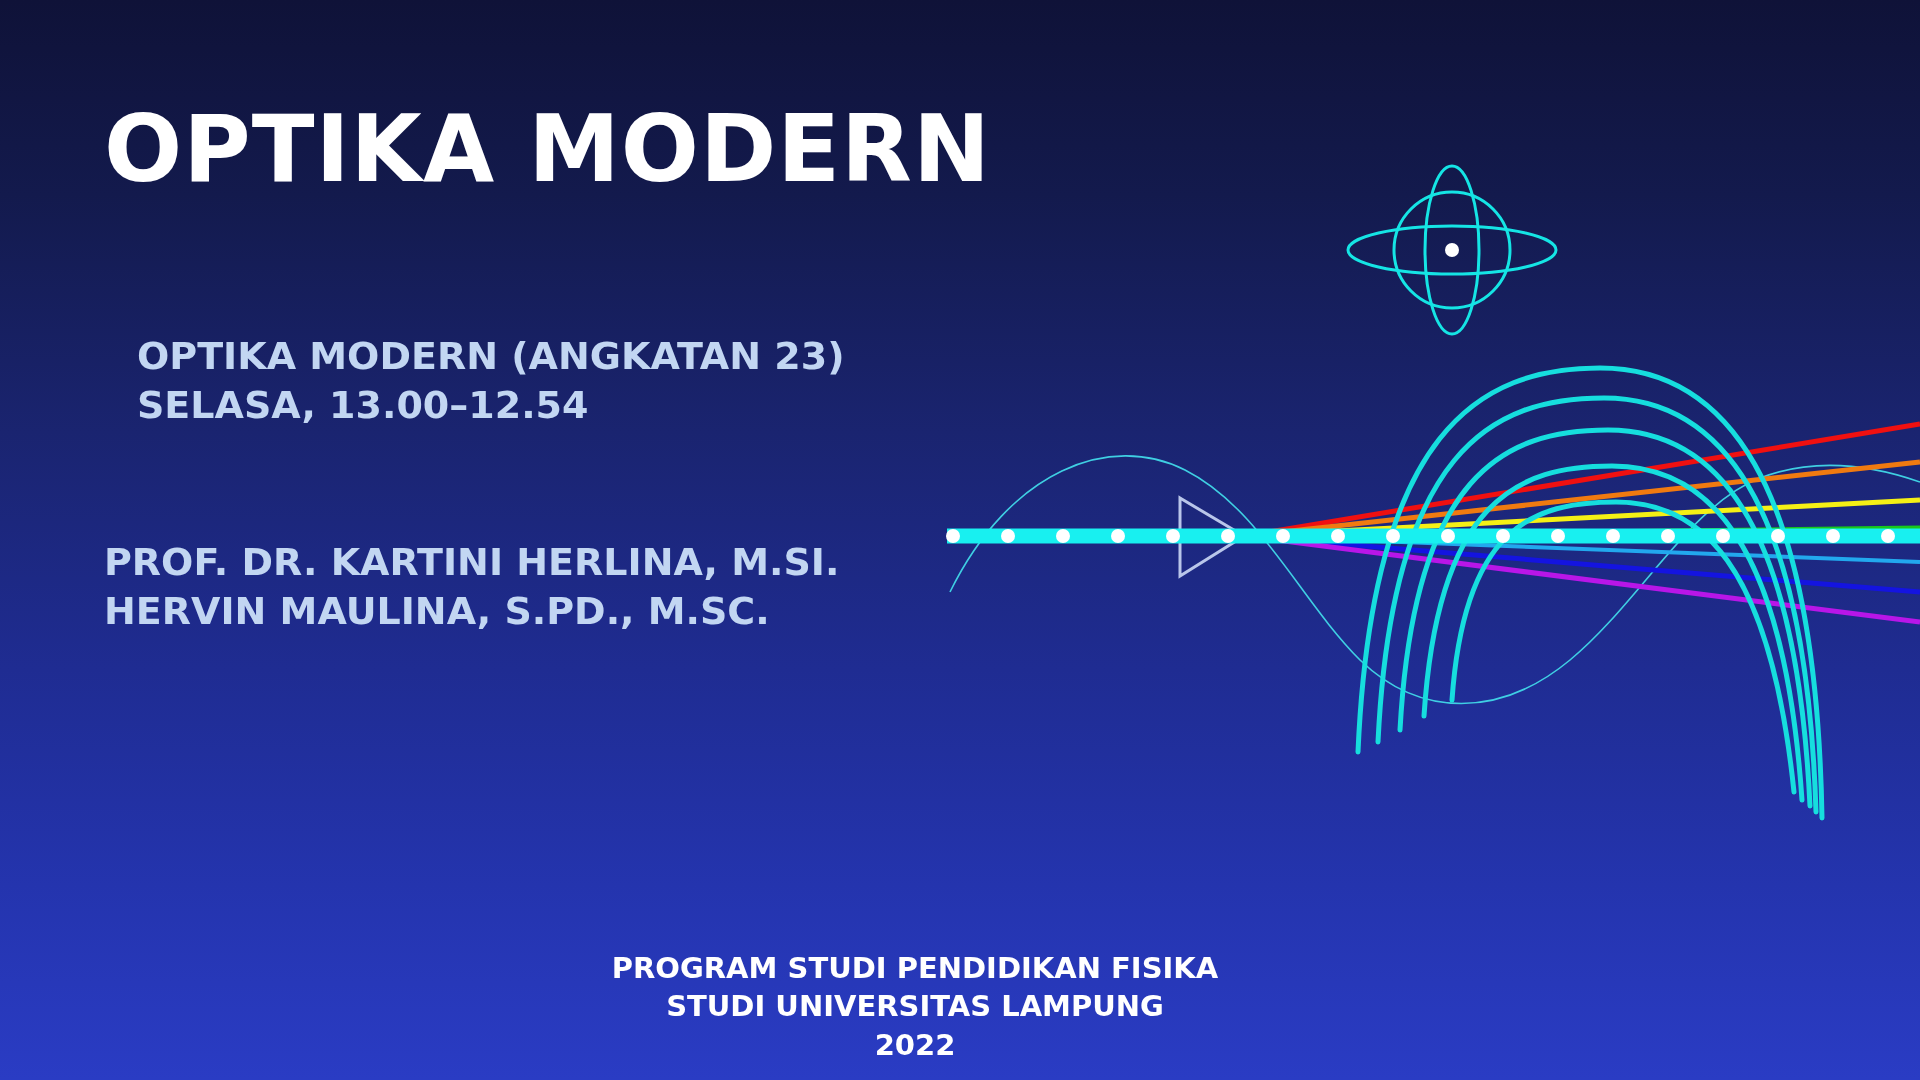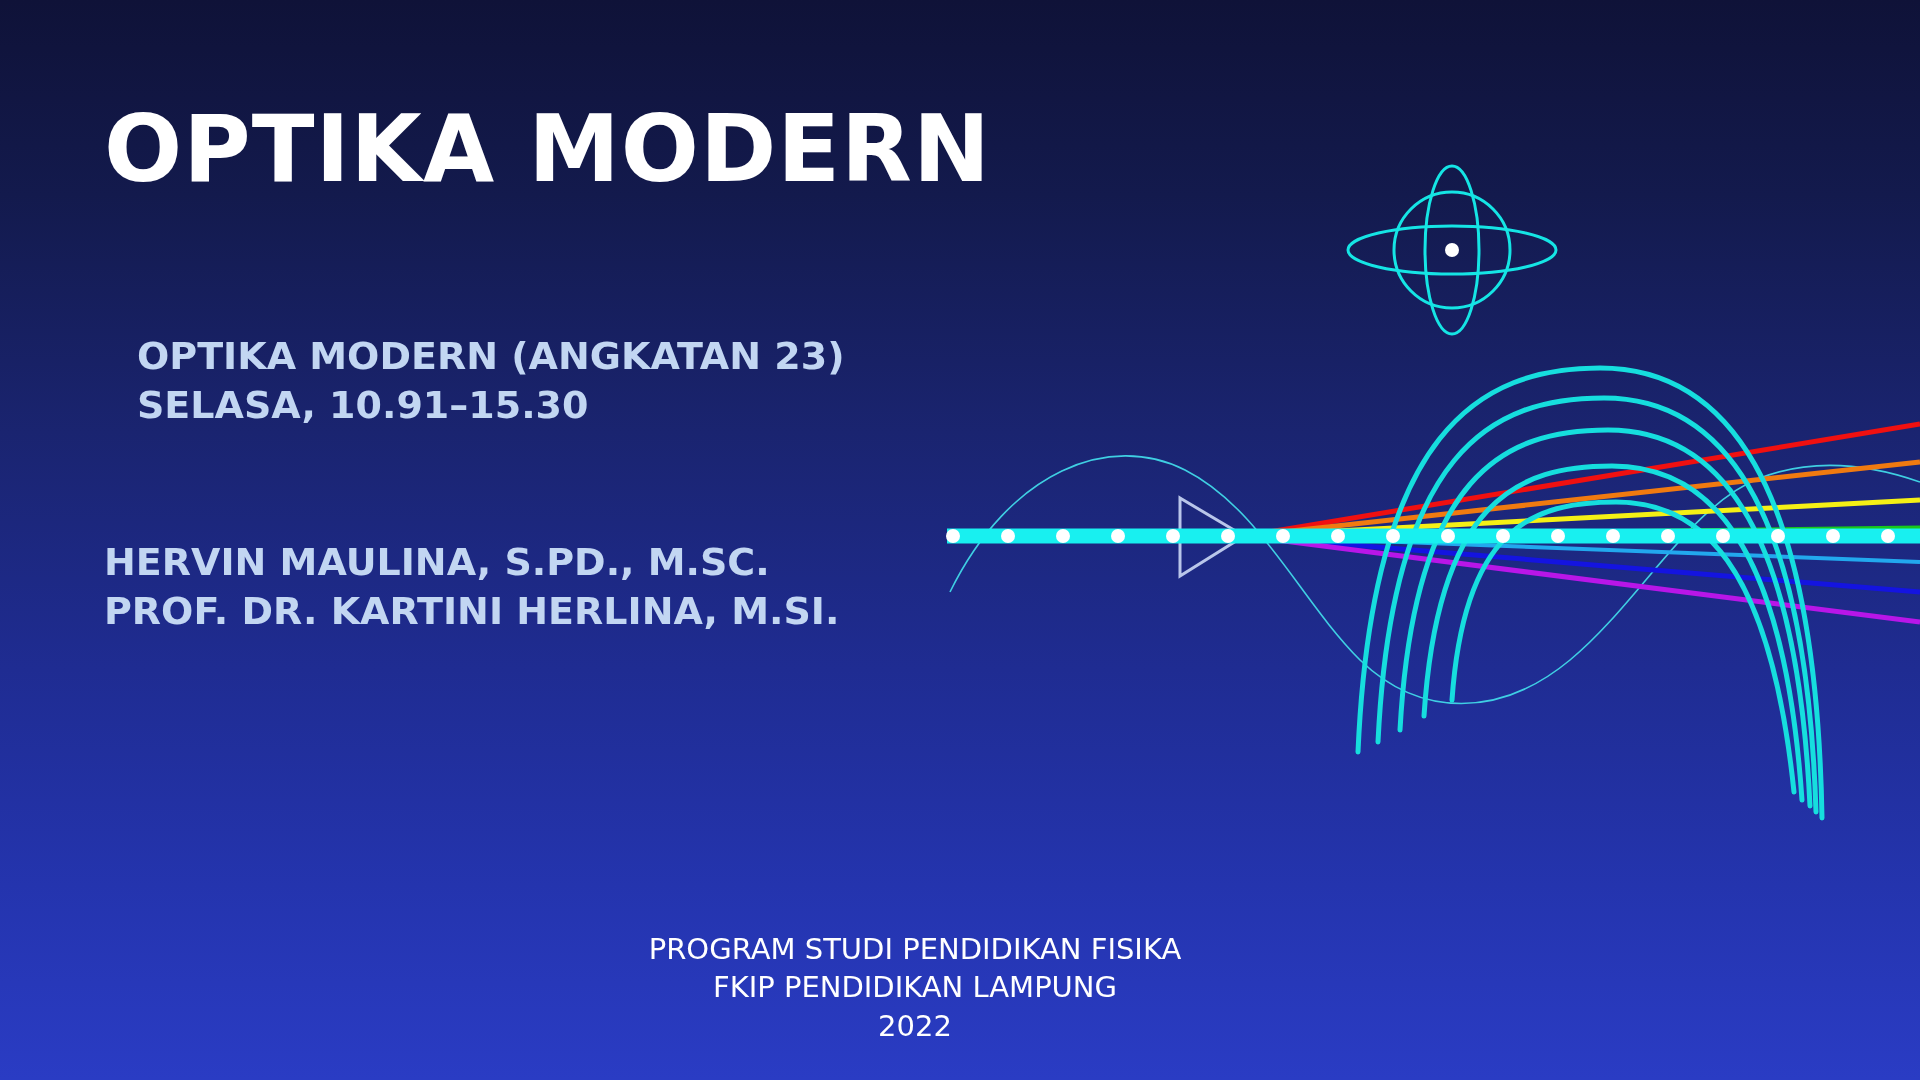--- a/index.html
+++ b/index.html
@@ -79,26 +79,26 @@
     font-weight: bold;
     font-size: 38px;
     line-height: 1.28;
     white-space: nowrap;
   }
   .authors-block .line { display: block; }
 
   .footer-block {
     position: absolute;
     left: 0;
-    top: 930px;
+    top: 949px;
     width: 1830px;
     text-align: center;
     color: #ffffff;
     font-family: "DejaVu Sans", sans-serif;
-    font-weight: normal;
+    font-weight: bold;
     font-size: 29px;
     line-height: 1.32;
   }
   .footer-block .line { display: block; }
 </style>
 </head>
 <body>
 
 <div id="slide">
 
@@ -167,28 +167,28 @@
 
     </g>
   </svg>
 
   <div id="text-layer">
 
     <div class="title">OPTIKA MODERN</div>
 
     <div class="subtitle-block">
       <span class="line">OPTIKA MODERN (ANGKATAN 23)</span>
-      <span class="line">SELASA, 10.91–15.30</span>
+      <span class="line">SELASA, 13.00–12.54</span>
     </div>
 
     <div class="authors-block">
+      <span class="line">PROF. DR. KARTINI HERLINA, M.SI.</span>
       <span class="line">HERVIN MAULINA, S.PD., M.SC.</span>
-      <span class="line">PROF. DR. KARTINI HERLINA, M.SI.</span>
     </div>
 
     <div class="footer-block">
       <span class="line">PROGRAM STUDI PENDIDIKAN FISIKA</span>
-      <span class="line">FKIP PENDIDIKAN LAMPUNG</span>
+      <span class="line">STUDI UNIVERSITAS LAMPUNG</span>
       <span class="line">2022</span>
     </div>
 
   </div>
 </div>
 
 </body></html>

